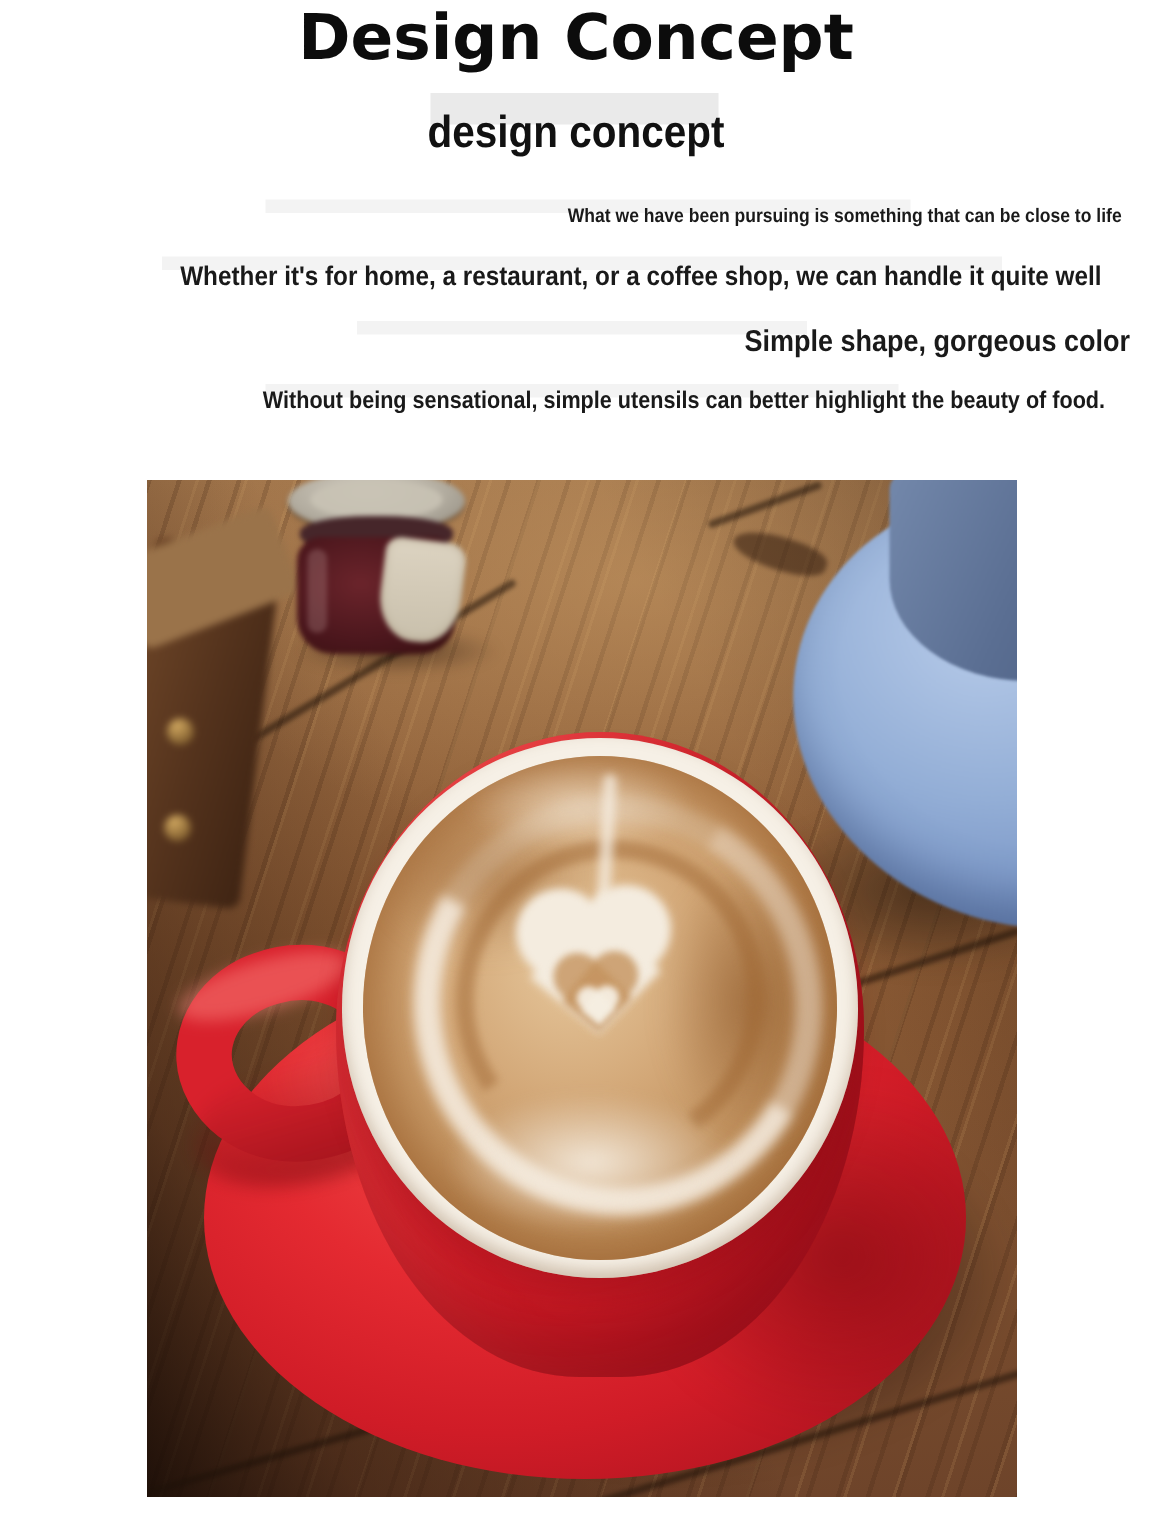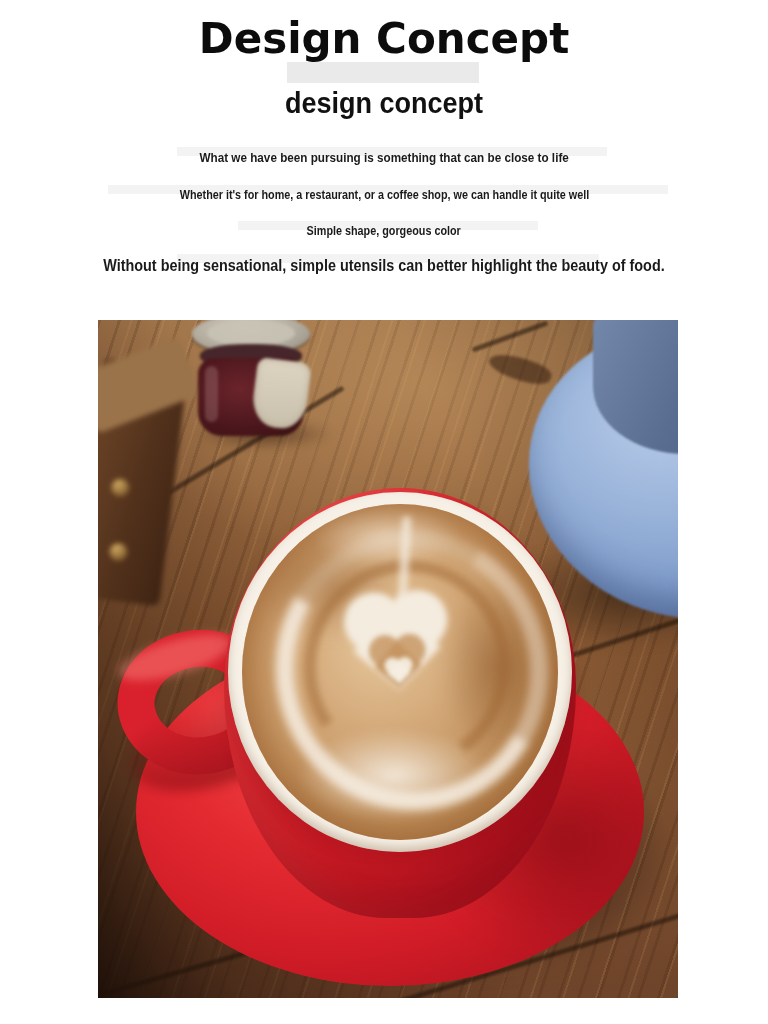--- a/index.html
+++ b/index.html
@@ -1,40 +1,40 @@
 <!DOCTYPE html>
 <html><head>
 <meta charset="utf-8">
 <style>
   html,body{margin:0;padding:0;}
   body{
     width:768px;height:1024px;position:relative;background:#ffffff;
     font-family:"Liberation Sans", sans-serif;overflow:hidden;
   }
   
-  header{position:relative;width:768px;padding-top:14px;text-align:center;z-index:2;}
+  header{position:relative;width:768px;text-align:center;z-index:2;}
   .title{
     margin:0;font-family:"DejaVu Sans", sans-serif;font-weight:800;
     font-size:42px;line-height:1.18;color:#0c0c0c;letter-spacing:0px;position:relative;z-index:2;
   }
   .band-main{
     position:absolute;left:287px;top:62px;width:192px;height:21px;
     background:#eaeaea;z-index:1;
   }
   .subtitle{
     margin:22px 0 0 0;font-weight:700;font-size:30px;line-height:1.1;color:#111;
     position:relative;z-index:2;
   }
   .cond{display:inline-block;transform:scaleX(.9);transform-origin:center;white-space:nowrap;}
-  .tagline{position:relative;margin:0;color:#1a1a1a;font-weight:700;text-align:center;}
+  .tagline{position:relative;margin:0;color:#1a1a1a;font-weight:700;text-align:right;}
   .tagline .txt{position:relative;z-index:2;}
   .wm{position:absolute;top:-3px;height:9px;background:#f3f3f3;z-index:1;}
   .t1{margin-top:31px;font-size:13px;}
-  .t2{margin-top:23px;font-size:12px;text-decoration:underline;}
-  .t3{margin-top:22px;font-size:12px;}
+  .t2{margin-top:23px;font-size:18px;text-decoration:underline;}
+  .t3{margin-top:22px;font-size:20px;}
   .t4{margin-top:19px;font-size:16px;}
   .t1 .wm{left:23%;right:21%;}
   .t2 .wm{left:14%;right:13%;}
   .t3 .wm{left:31%;right:30%;}
   .t4 .wm{left:23%;right:22%;}
 
   
   .hero{
     position:absolute;left:98px;top:320px;width:580px;height:678px;margin:0;
     overflow:hidden;z-index:1;

